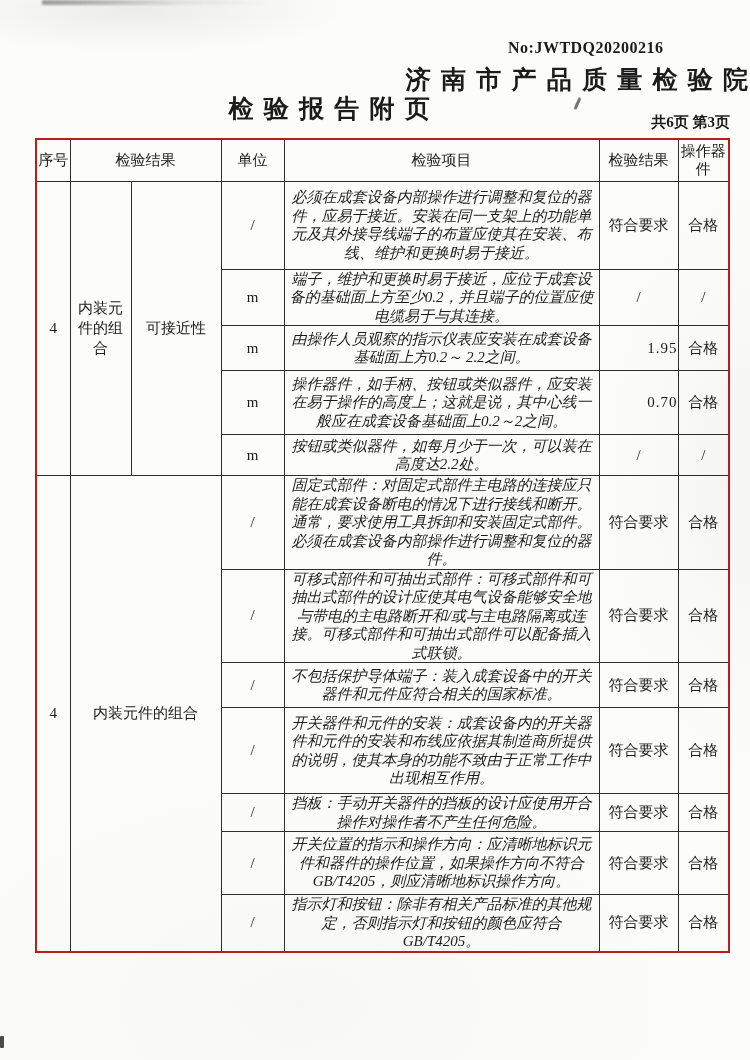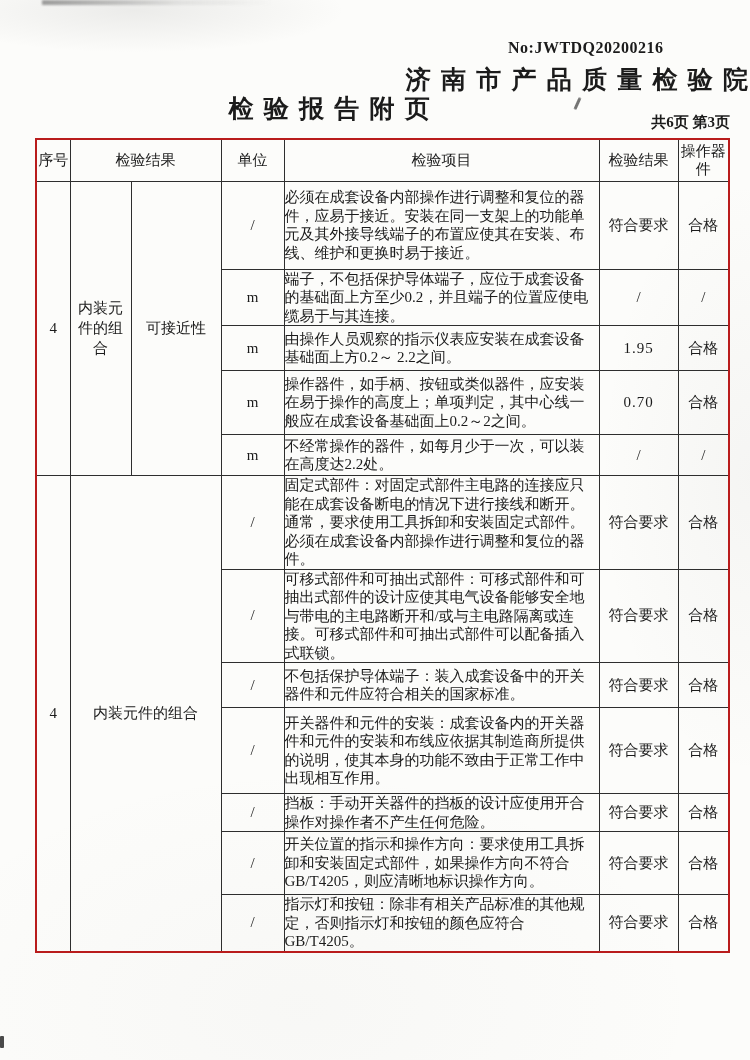--- a/index.html
+++ b/index.html
@@ -43,24 +43,24 @@
     border:1px solid #2e2e2e;
     font-weight:normal;
     font-size:15px;
     vertical-align:middle;
     overflow:hidden;
     padding:0;
   }
   th.hd{font-size:15px;text-align:center;line-height:18px;padding:0 2px;}
   td.c{text-align:center;}
   td.req{
-    text-align:left;font-size:14px;line-height:18.5px;
-    padding:1px 2px 1px 4px;vertical-align:middle;
+    text-align:center;font-size:14px;line-height:18.5px;
+    padding:1px 2px 1px 4px;vertical-align:middle;font-style:italic;
   }
-  td.num{font-size:14px;letter-spacing:1px;}
+  td.num{font-size:14px;letter-spacing:1px;text-align:right;}
   .narrow{width:48px;margin:0 auto;line-height:20px;}
   .rh42{height:42px}
   .rh88{height:88px}.rh55{height:55px}.rh45{height:45px}.rh64{height:64px}.rh41{height:41px}
   .rh85{height:85px}.rh84{height:84px}.rh45b{height:45px}.rh86{height:86px}.rh37{height:37px}.rh63{height:63px}.rh42b{height:42px}
   
   .smudge-top{
     position:absolute;left:42px;top:0;width:230px;height:5px;pointer-events:none;
     background:linear-gradient(90deg, rgba(50,50,50,.45), rgba(120,120,120,.12) 60%, rgba(0,0,0,0));
     filter:blur(1px);
   }
@@ -113,39 +113,39 @@
       <div class="narrow">内装元件的组合</div>
     </td>
     <td class="c" rowspan="5">可接近性</td>
     <td class="c">/</td>
     <td class="req">必须在成套设备内部操作进行调整和复位的器件，应易于接近。安装在同一支架上的功能单元及其外接导线端子的布置应使其在安装、布线、维护和更换时易于接近。</td>
     <td class="c">符合要求</td>
     <td class="c">合格</td>
   </tr>
   <tr class="rh55">
     <td class="c">m</td>
-    <td class="req">端子，不包括保护导体端子，应位于成套设备的基础面上方至少0.2，并且端子的位置应使电缆易于与其连接。</td>
+    <td class="req">端子，维护和更换时易于接近，应位于成套设备的基础面上方至少0.2，并且端子的位置应使电缆易于与其连接。</td>
     <td class="c">/</td>
     <td class="c">/</td>
   </tr>
   <tr class="rh45">
     <td class="c">m</td>
     <td class="req">由操作人员观察的指示仪表应安装在成套设备基础面上方0.2～ 2.2之间。</td>
     <td class="c num">1.95</td>
     <td class="c">合格</td>
   </tr>
   <tr class="rh64">
     <td class="c">m</td>
-    <td class="req">操作器件，如手柄、按钮或类似器件，应安装在易于操作的高度上；单项判定，其中心线一般应在成套设备基础面上0.2～2之间。</td>
+    <td class="req">操作器件，如手柄、按钮或类似器件，应安装在易于操作的高度上；这就是说，其中心线一般应在成套设备基础面上0.2～2之间。</td>
     <td class="c num">0.70</td>
     <td class="c">合格</td>
   </tr>
   <tr class="rh41">
     <td class="c">m</td>
-    <td class="req">不经常操作的器件，如每月少于一次，可以装在高度达2.2处。</td>
+    <td class="req">按钮或类似器件，如每月少于一次，可以装在高度达2.2处。</td>
     <td class="c">/</td>
     <td class="c">/</td>
   </tr>
 
   <tr class="rh85">
     <td class="c" rowspan="7">4</td>
     <td class="c" rowspan="7" colspan="2">内装元件的组合</td>
     <td class="c">/</td>
     <td class="req">固定式部件：对固定式部件主电路的连接应只能在成套设备断电的情况下进行接线和断开。通常，要求使用工具拆卸和安装固定式部件。必须在成套设备内部操作进行调整和复位的器件。</td>
     <td class="c">符合要求</td>
@@ -170,21 +170,21 @@
     <td class="c">合格</td>
   </tr>
   <tr class="rh37">
     <td class="c">/</td>
     <td class="req">挡板：手动开关器件的挡板的设计应使用开合操作对操作者不产生任何危险。</td>
     <td class="c">符合要求</td>
     <td class="c">合格</td>
   </tr>
   <tr class="rh63">
     <td class="c">/</td>
-    <td class="req">开关位置的指示和操作方向：要求使用工具拆卸和安装固定式部件，如果操作方向不符合GB/T4205，则应清晰地标识操作方向。</td>
+    <td class="req">开关位置的指示和操作方向：应清晰地标识元件和器件的操作位置，如果操作方向不符合GB/T4205，则应清晰地标识操作方向。</td>
     <td class="c">符合要求</td>
     <td class="c">合格</td>
   </tr>
   <tr class="rh42b">
     <td class="c">/</td>
     <td class="req">指示灯和按钮：除非有相关产品标准的其他规定，否则指示灯和按钮的颜色应符合GB/T4205。</td>
     <td class="c">符合要求</td>
     <td class="c">合格</td>
   </tr>
 </tbody>

